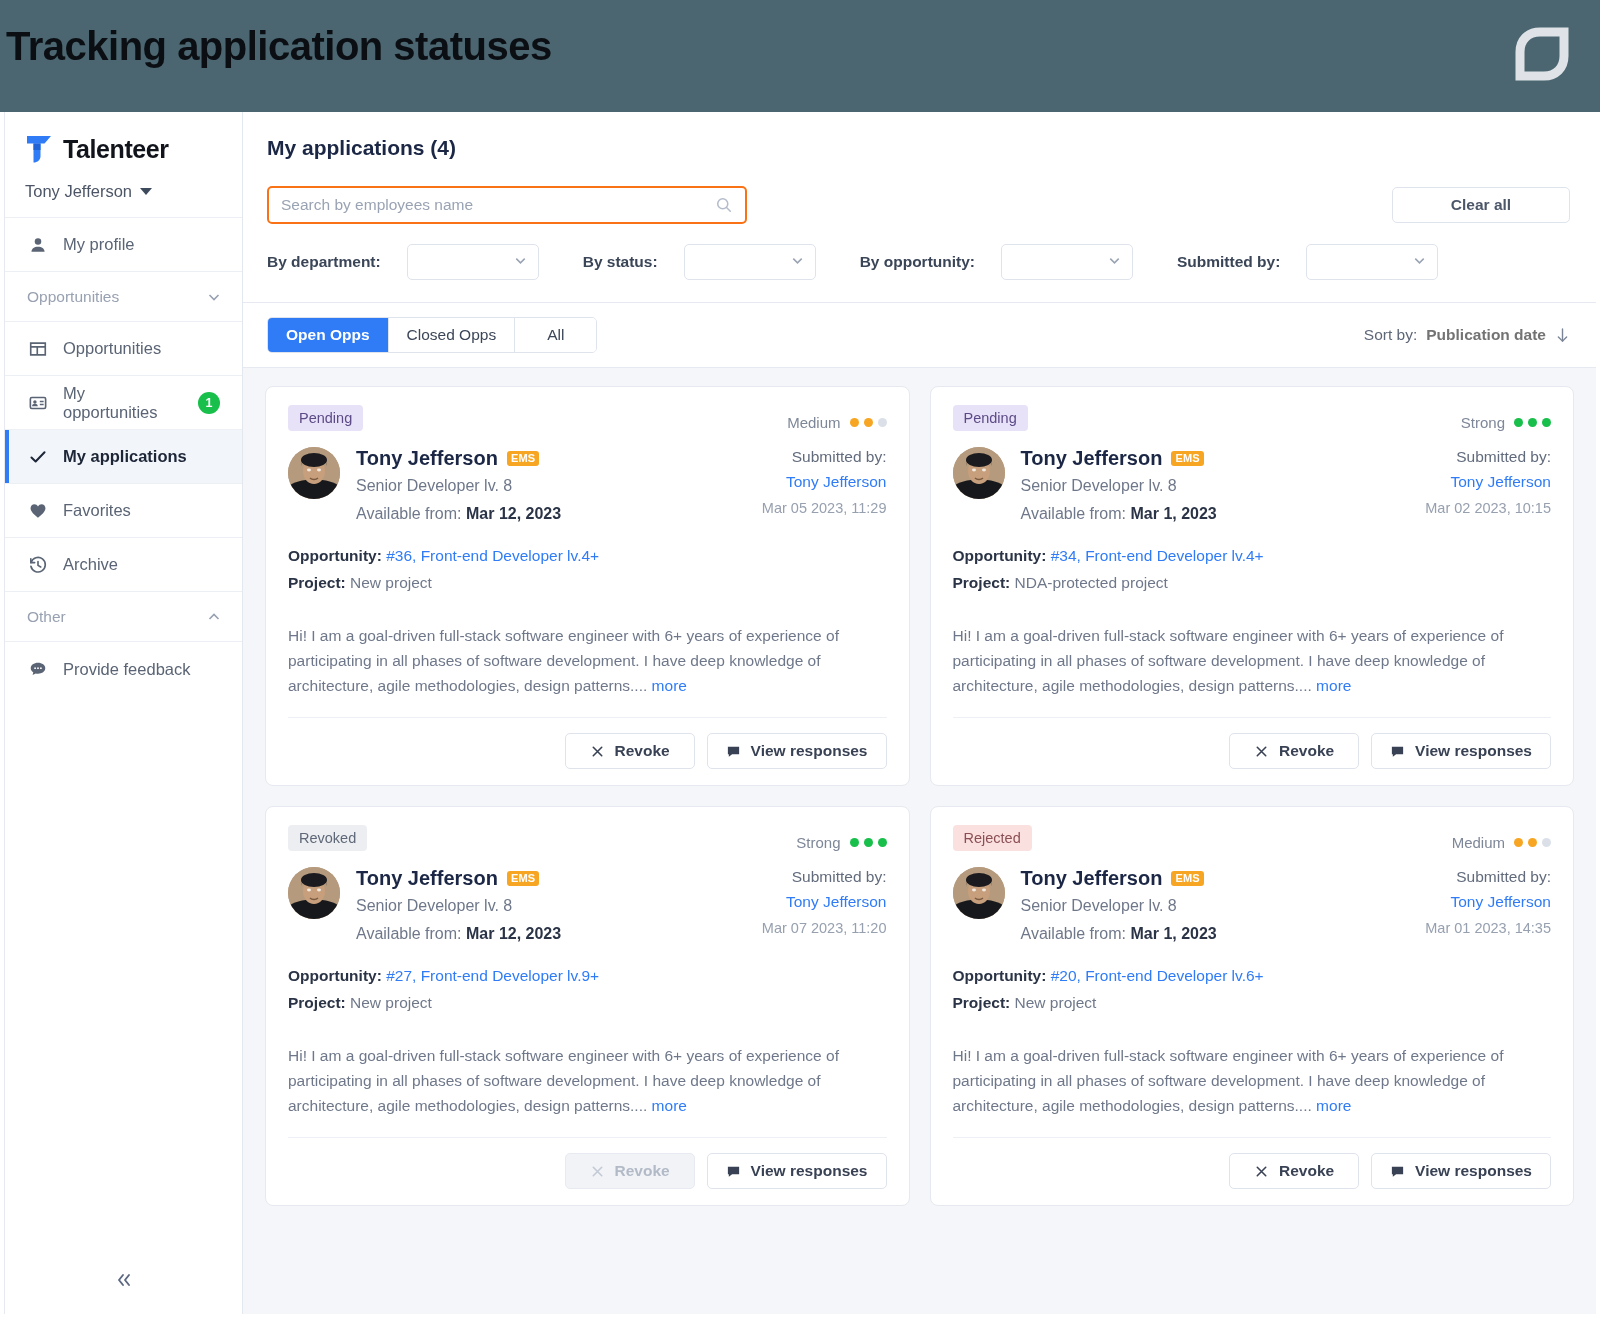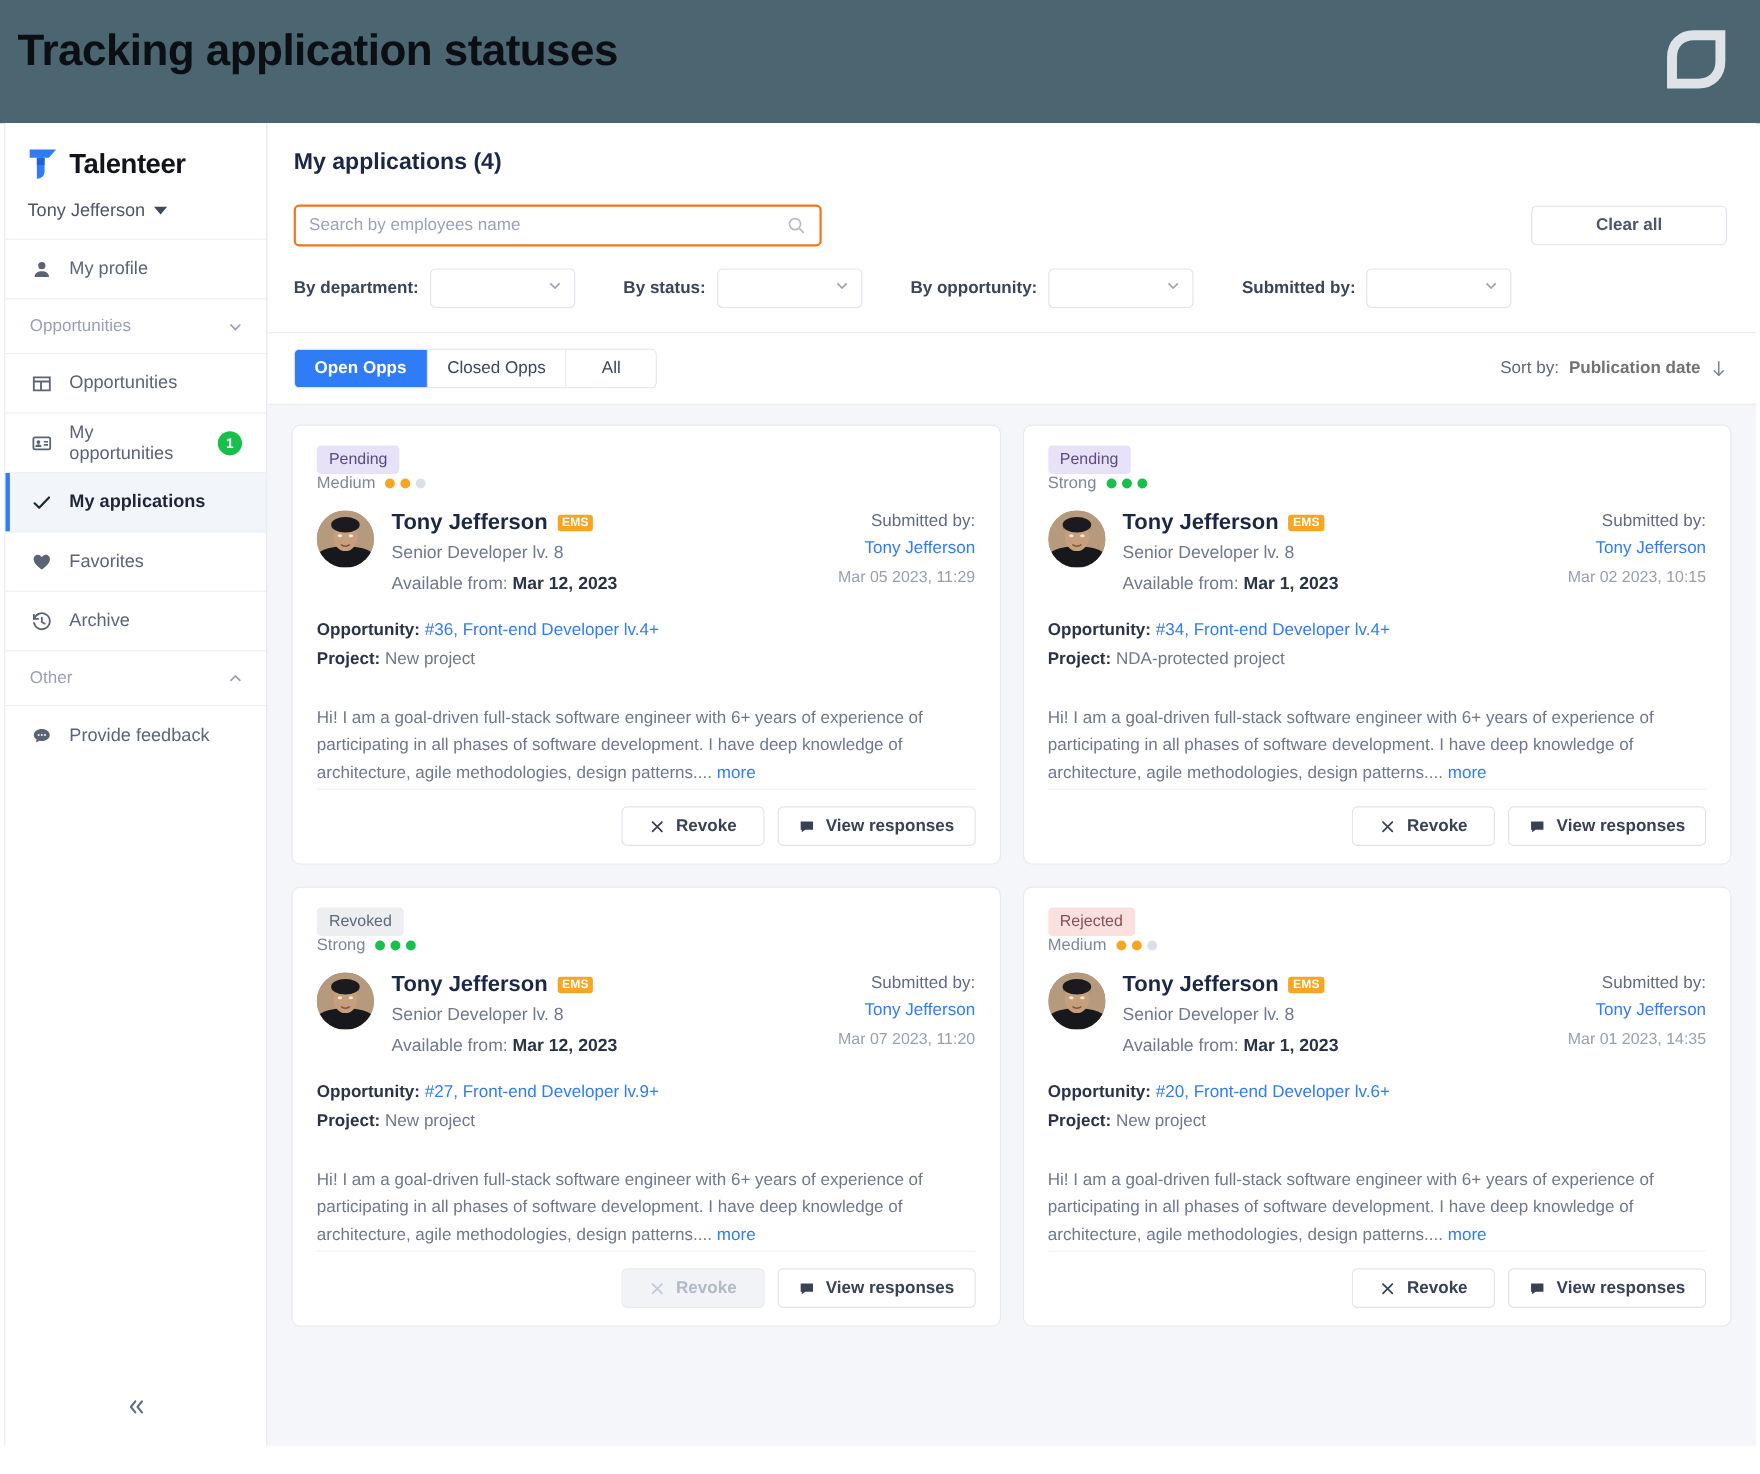--- a/index.html
+++ b/index.html
@@ -10,21 +10,21 @@
     overflow: hidden;
   }
   .page { position: relative; width: 1600px; height: 1340px; background:#ffffff; }
 
   
   .banner {
     position: absolute; top: 0; left: 0; width: 1600px; height: 112px;
     background: #4b6670;
   }
   .banner-title {
-    position: absolute; left: 16px; top: 24px;
+    position: absolute; left: 6px; top: 24px;
     font-size: 40px; font-weight: 700; color: #0b0f14;
     letter-spacing: -0.5px; white-space: nowrap;
   }
   .banner-logo { position: absolute; right: 26px; top: 22px; width: 64px; height: 64px; }
 
   
   .app {
     position: absolute; top: 112px; left: 4px;
     width: 1592px; height: 1202px;
     background: #f4f6f9;
@@ -96,21 +96,21 @@
   }
   .search-box input::placeholder { color: #9aa3b3; }
   .search-icon { color: #b4bccb; display:flex; }
   .clear-all {
     width: 178px; height: 36px; border: 1px solid #dfe3ec; border-radius: 5px; background: #fff;
     font-size: 15.5px; font-weight: 700; color: #4c5669; cursor: pointer;
     font-family: "Liberation Sans", sans-serif;
   }
 
   .filter-row { display: flex; align-items: center; gap: 12px; margin-top: 20px; }
-  .filter-group { display: flex; align-items: center; gap: 10px; }
+  .filter-group { display: flex; align-items: center; gap: 26px; }
   .filter-label { font-size: 15.5px; font-weight: 700; color: #3a4557; white-space: nowrap; }
   .filter-select {
     width: 132px; height: 36px; border: 1px solid #dfe3ec; border-radius: 5px; background: #fff;
     display: flex; align-items: center; justify-content: flex-end; padding-right: 10px;
     color: #9aa3b3; cursor: pointer;
   }
   .filter-gap { width: 20px; }
 
   .tabs-bar {
     background: #ffffff; border-bottom: 1px solid #e6e9ef;
@@ -131,21 +131,21 @@
   .sort-value { color: #737373; font-weight: 700; }
   .sort-arrow { color: #7b8496; display:flex; }
 
   .cards-area { flex: 1; overflow: hidden; padding: 18px 22px 0 22px; }
   .cards-grid { display: grid; grid-template-columns: 1fr 1fr; gap: 20px 20px; }
 
   .card {
     background: #ffffff; border: 1px solid #e6e9ef; border-radius: 8px;
     padding: 18px 22px 16px 22px; height: 400px; display: flex; flex-direction: column;
   }
-  .card-top { display: flex; align-items: flex-start; justify-content: space-between; flex-direction: column; }
+  .card-top { display: flex; align-items: flex-end; justify-content: space-between; }
   .status-chip {
     display: inline-flex; align-items: center; height: 26px; padding: 0 11px;
     border-radius: 4px; font-size: 14.5px;
   }
   .chip-pending { background: #e8e2f8; color: #5b4a86; }
   .chip-revoked { background: #eceef2; color: #5f6878; }
   .chip-rejected { background: #fbe0e0; color: #8a4f55; }
   .strength { display: flex; align-items: center; gap: 9px; }
   .strength-label { font-size: 15px; color: #7e8798; }
   .dots { display: flex; gap: 5px; }

